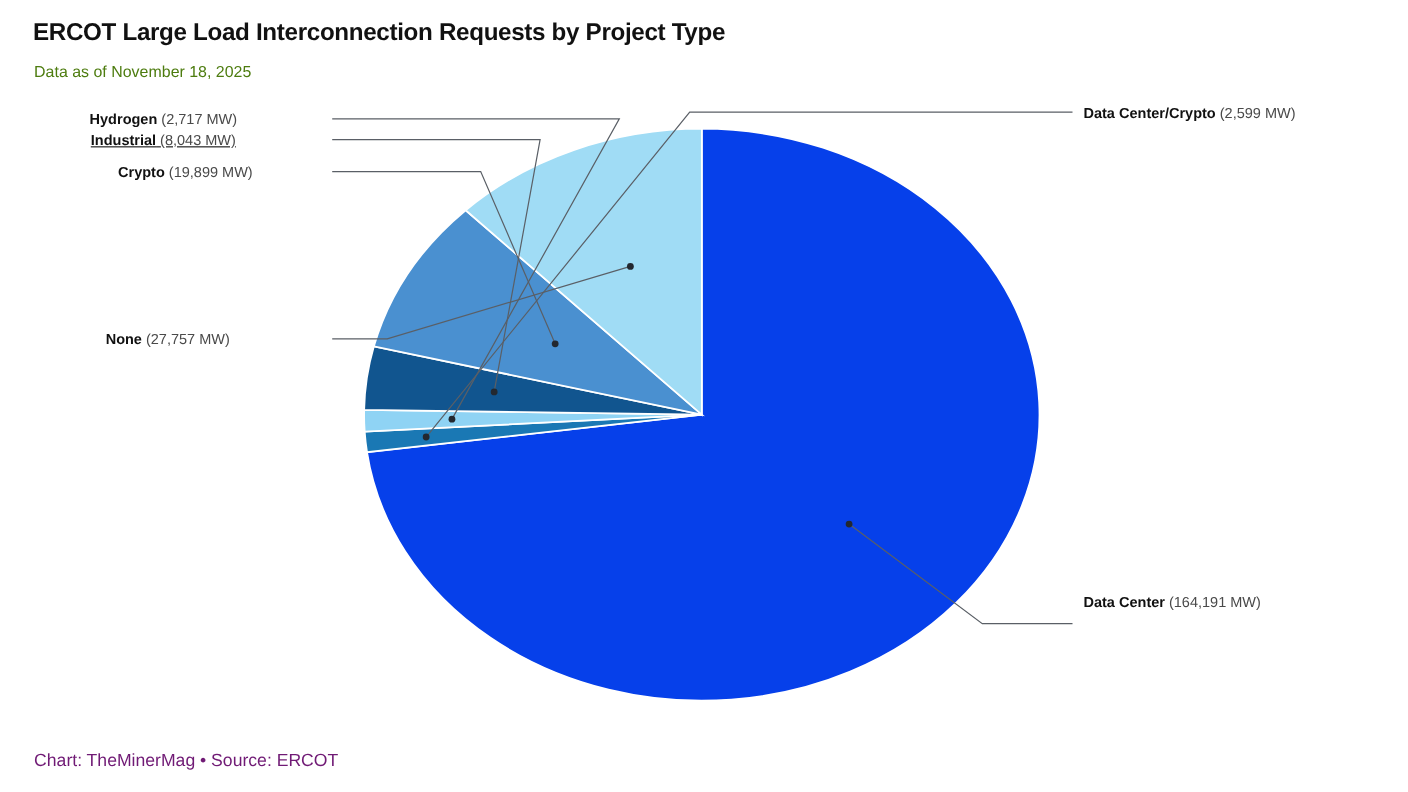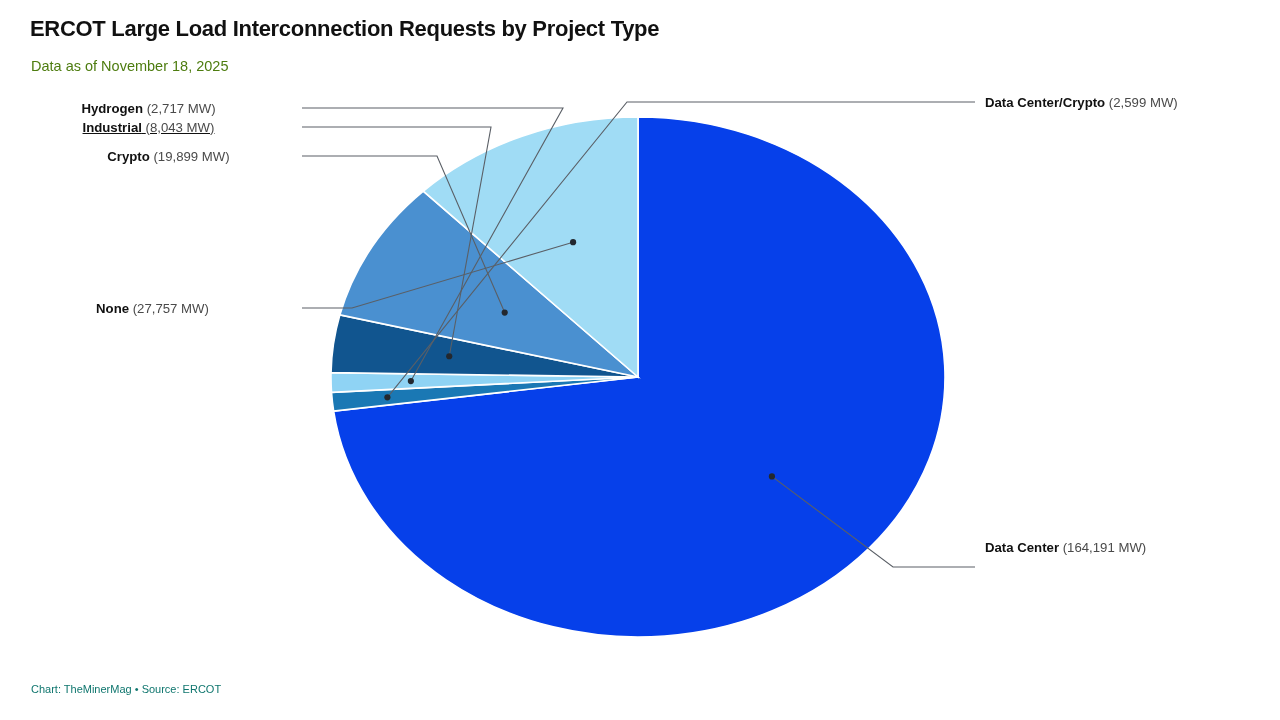--- a/index.html
+++ b/index.html
@@ -34,22 +34,22 @@
     font-size: 14.5px;
     font-weight: normal;
     color: #4d7c0f;
     white-space: nowrap;
   }
 
   #chart-footer {
     position: absolute;
     left: 31px;
     top: 683px;
-    font-size: 11px;
-    color: #0f766e;
+    font-size: 16px;
+    color: #701a75;
     white-space: nowrap;
   }
 
   #pie-svg {
     position: absolute;
     left: 0;
     top: 0;
   }
 
   .pie-label {

